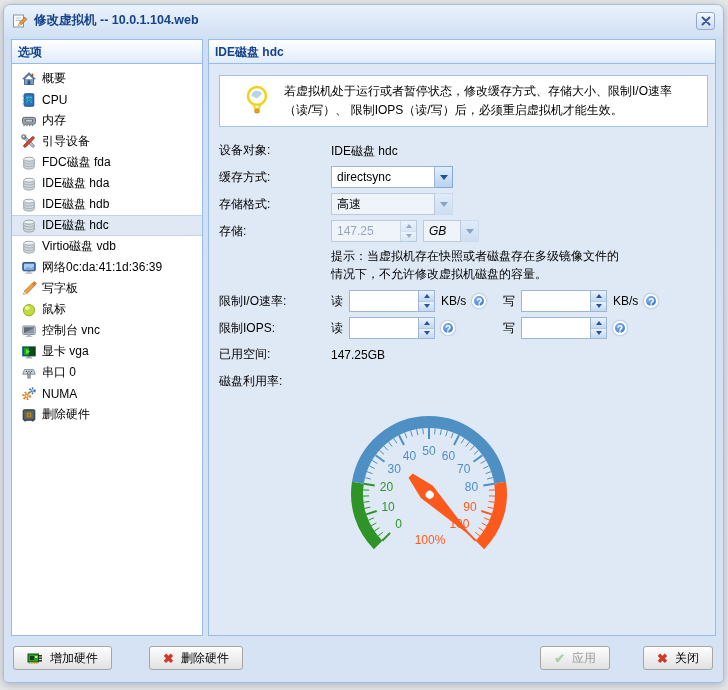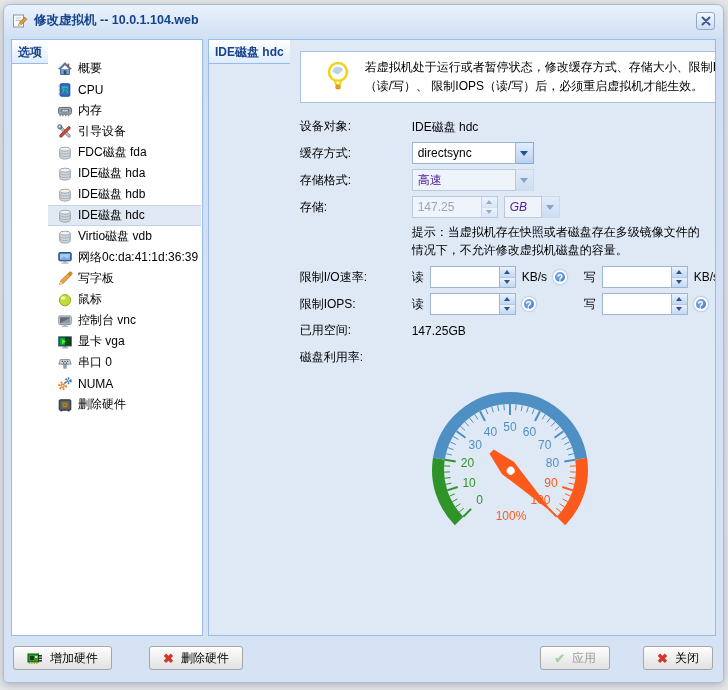--- a/index.html
+++ b/index.html
@@ -8,25 +8,25 @@
 
   .window{position:absolute;left:3px;top:4px;width:721px;height:679px;
     background:linear-gradient(#eaf2fc,#cfdff3 34px,#d6e3f4);
     border:1px solid #a8bdd8;border-radius:7px 7px 5px 5px;box-shadow:0 2px 8px rgba(60,80,110,.35)}
   .titlebar{height:28px;display:flex;align-items:center;gap:6px;padding:3px 8px 0}
   .title{font-weight:bold;color:#15428b;font-size:12.5px;flex:1}
   .close-btn{width:19px;height:18px;border:1px solid #93aacd;border-radius:3px;
     background:linear-gradient(#f6fafe,#ccdbf1);display:flex;align-items:center;justify-content:center;cursor:pointer}
 
   .content{display:flex;gap:5px;margin:6px 7px 0;height:597px}
-  .panel{border:1px solid #99bbe8;display:flex;flex-direction:row;overflow:hidden}
+  .panel{border:1px solid #99bbe8;display:flex;flex-direction:column;overflow:hidden}
   .panel-header{height:24px;flex:none;padding:4px 6px;background:linear-gradient(#ffffff,#dfecfd);
     border-bottom:1px solid #99bbe8;color:#15428b;font-weight:bold}
   .sidebar{width:192px;background:#fff}
-  .side-list{padding-top:18px}
+  .side-list{padding-top:4px}
   .side-item{height:21px;display:flex;align-items:center;gap:5px;padding:0 3px 0 9px;cursor:pointer;white-space:nowrap}
   .side-item.selected{background:#dfe8f3;border-top:1px solid #c3d2e6;border-bottom:1px solid #c3d2e6}
   .icon16{width:16px;height:16px;flex:none;display:inline-flex}
   .icon16 svg{width:16px;height:16px}
 
   .mainp{flex:1;background:#dfe9f6}
   .main-body{padding:11px 10px;flex:1;overflow:hidden}
 
   .notice{background:#fff;border:1px solid #a9c2e2;padding:6px 22px;display:flex;align-items:center;gap:12px;margin-bottom:13px;width:489px}
   .notice-text{line-height:19px;width:436px}
@@ -34,21 +34,21 @@
   .frow{display:flex;align-items:center;margin-bottom:5px;min-height:21px}
   .flabel{width:112px;flex:none}
   .ftext{padding-top:1px}
   .tip{margin-left:112px;width:296px;line-height:18px;margin-bottom:7px}
 
   .combo{display:inline-flex;height:22px}
   .combo input{width:104px;height:22px;border:1px solid #9db6d4;padding:0 5px;font:12px "Liberation Sans",sans-serif;background:#fff;color:#000;outline:none}
   .trigger{width:18px;height:22px;border:1px solid #89a9d2;border-left:none;
     background:linear-gradient(#e0eefd,#b9d2f0);display:flex;align-items:center;justify-content:center;cursor:pointer}
   .trigger::after{content:"";border-left:4px solid transparent;border-right:4px solid transparent;border-top:5px solid #24508e}
-  .combo.disabled input{background:#eff4fb;color:#4c1d95;border-color:#bac9de}
+  .combo.disabled input{background:#eff4fb;color:#000000;border-color:#bac9de}
   .combo.disabled .trigger{opacity:.45;border-color:#bac9de}
 
   .spin{position:relative;display:inline-flex;height:22px}
   .spin input{width:86px;height:22px;border:1px solid #9db6d4;padding:0 20px 0 5px;font:12px "Liberation Sans",sans-serif;background:#fff;outline:none}
   .spin.disabled input{background:#eff4fb;color:#9aa6bb;border-color:#bac9de}
   .arrows{position:absolute;right:1px;top:1px;width:16px;height:20px;display:flex;flex-direction:column;border-left:1px solid #9db6d4}
   .arrows .ab{flex:1;background:linear-gradient(#e9f2fd,#c3d8f2);display:flex;align-items:center;justify-content:center;cursor:pointer}
   .arrows .ab+.ab{border-top:1px solid #b6c9e2}
   .ab.up::after{content:"";border-left:3.5px solid transparent;border-right:3.5px solid transparent;border-bottom:4.5px solid #2a5492}
   .ab.down::after{content:"";border-left:3.5px solid transparent;border-right:3.5px solid transparent;border-top:4.5px solid #2a5492}

